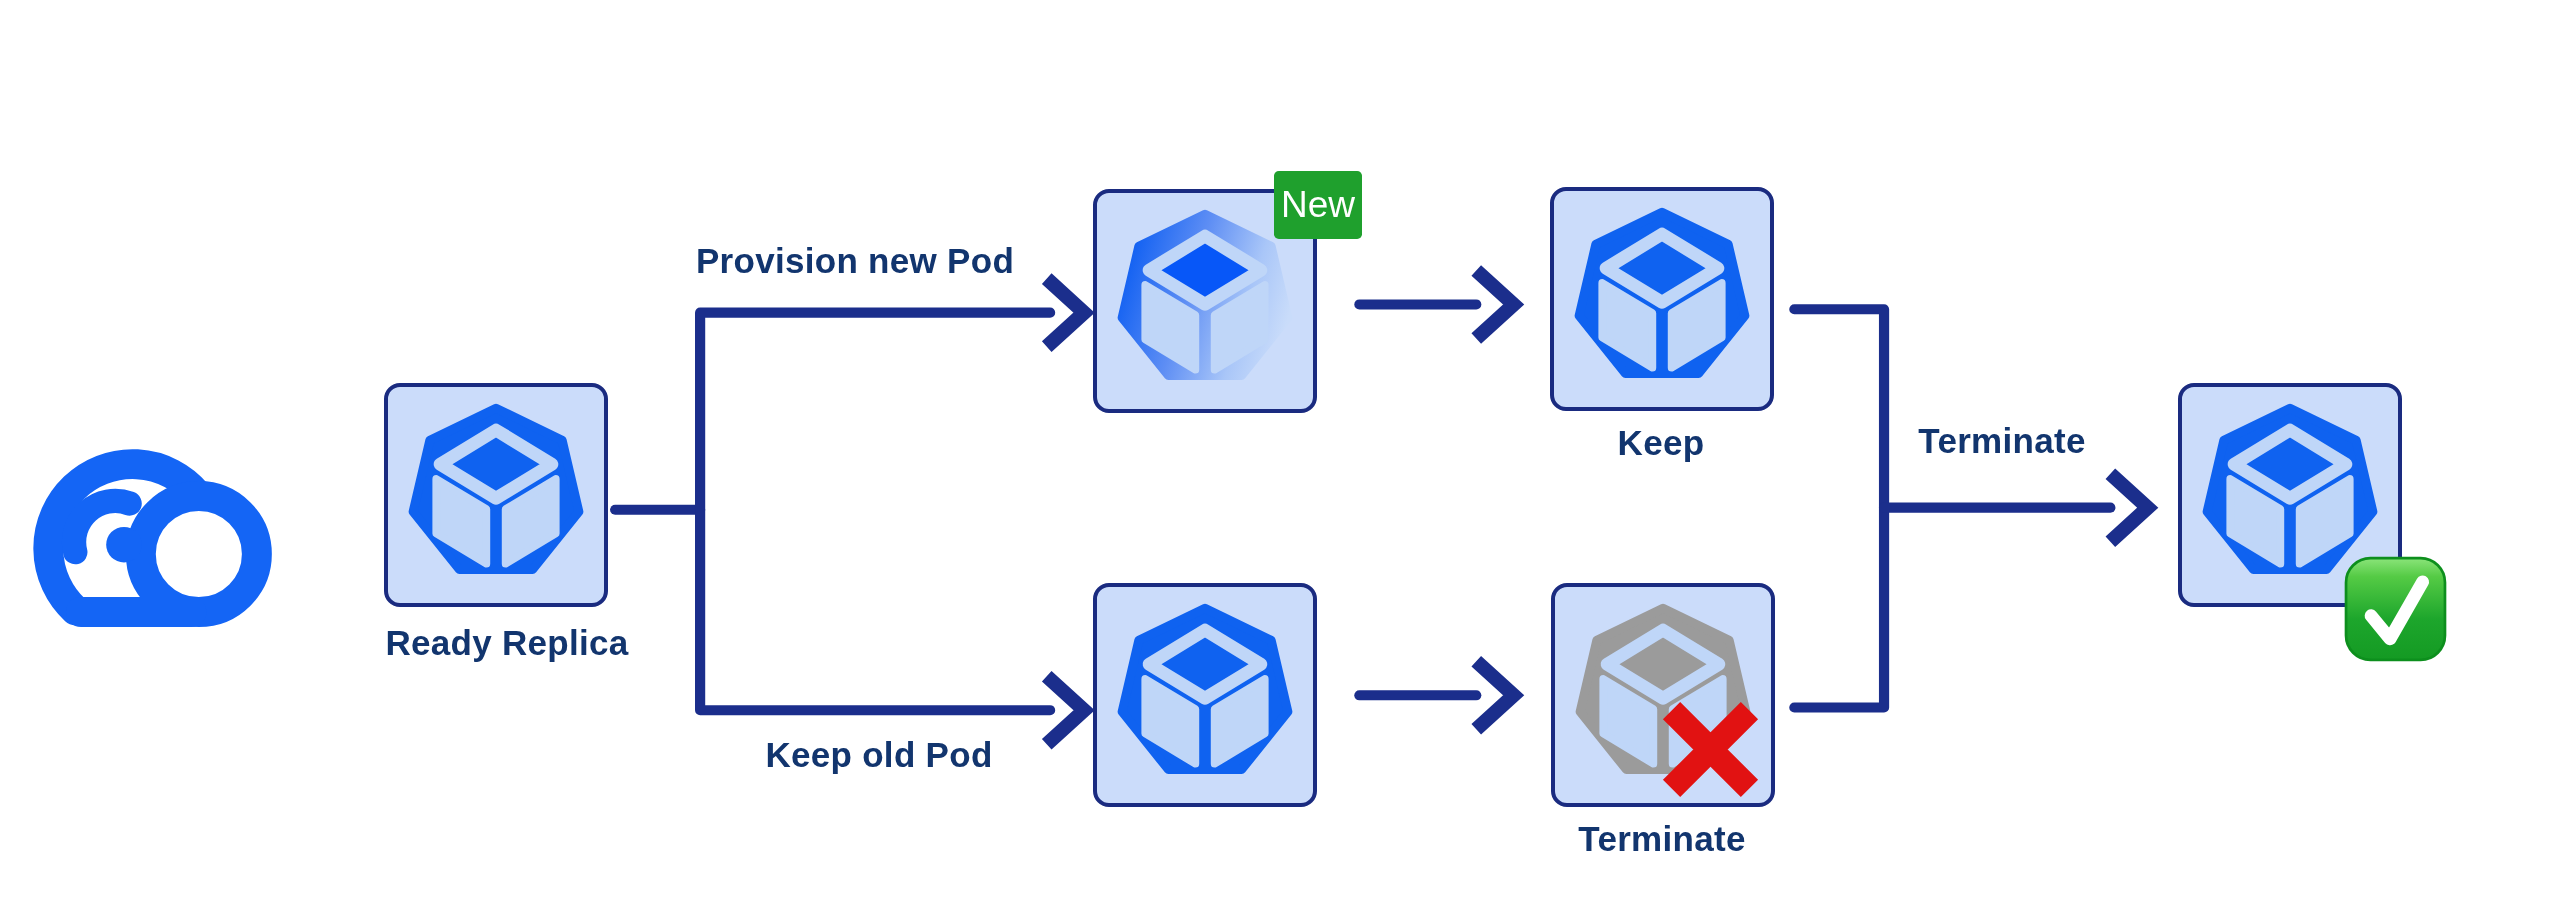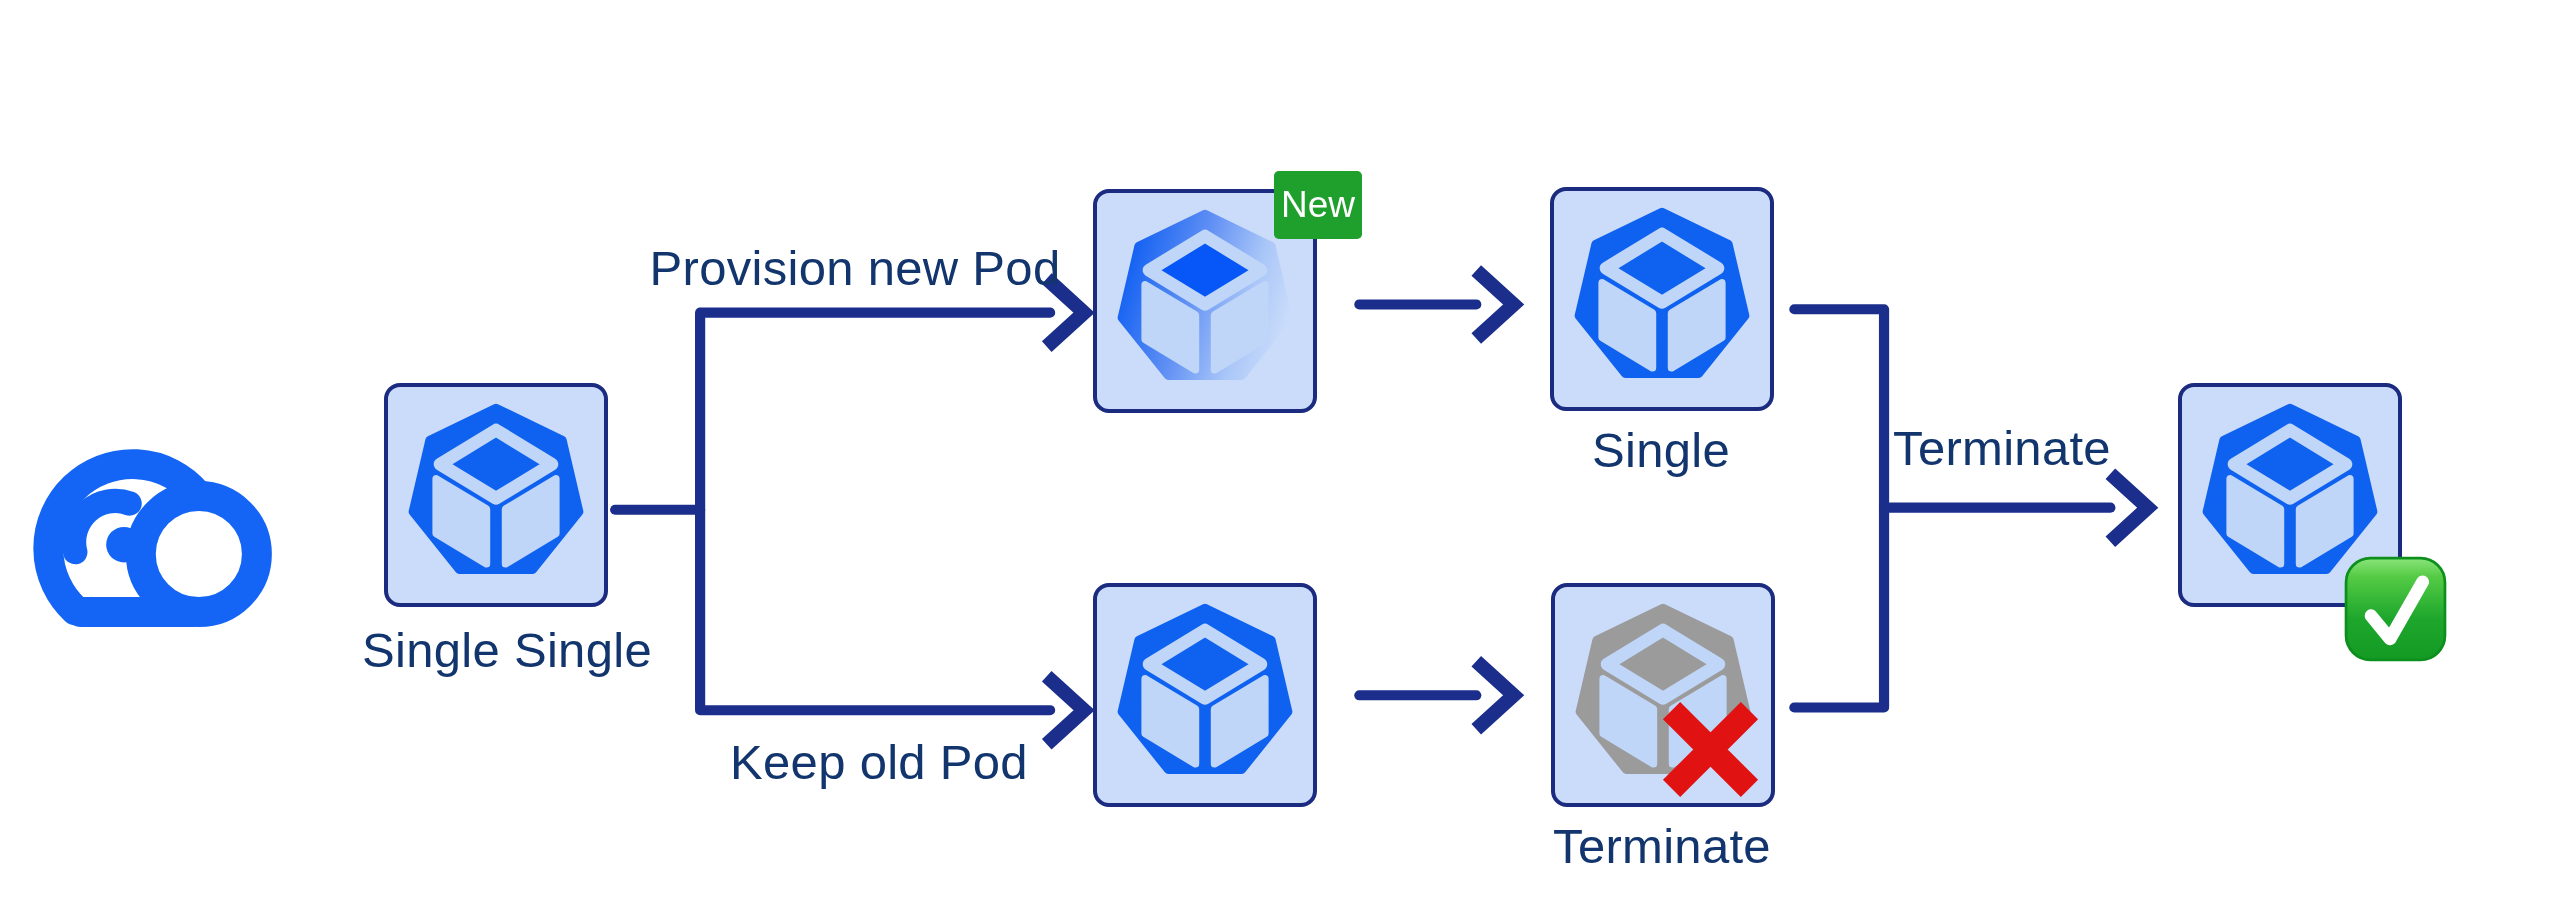--- a/index.html
+++ b/index.html
@@ -40,22 +40,23 @@
   }
   .overlay-icon{position:absolute;z-index:5;}
   .x-icon{left:103px;top:110px;width:105px;height:105px;}
   .check-icon{left:162px;top:169px;width:103px;height:106px;}
   .cloud{position:absolute;left:19px;top:423px;width:253px;height:219px;z-index:2;}
   .label{
     position:absolute;z-index:3;
     transform:translateX(-50%);
     white-space:nowrap;
     color:var(--text,#12356E);
-    font-size:49px;line-height:1.05;
+    font-size:35px;line-height:1.05;
     letter-spacing:0.3px;
+    font-weight:bold;
   }
   .lbl-single{left:507px;top:625px;}
   .lbl-provision{left:855px;top:243px;}
   .lbl-keep{left:879px;top:737px;}
   .lbl-ready{left:1661px;top:425px;}
   .lbl-terminate{left:1662px;top:821px;text-align:center;}
   .lbl-migration{left:2002px;top:423px;}
 </style>
 </head>
 <body>
@@ -89,21 +90,21 @@
   </svg>
 
   <div class="pod pod-single">
     <svg class="hepta" viewBox="0 0 330 330">
       <polygon points="165,30 268,80 294,191 222,281 108,281 36,191 62,80" fill="var(--hepta-blue,#0F62F0)" stroke="var(--hepta-blue,#0F62F0)" stroke-width="14" stroke-linejoin="round"></polygon>
       <polygon points="165,64 252,117 165,170 78,117" fill="var(--hepta-blue,#0F62F0)" stroke="var(--cube-light,#BFD6F8)" stroke-width="20" stroke-linejoin="round"></polygon>
       <path d="M72 140 L150 187 L150 272 L72 225 Z" fill="var(--cube-light,#BFD6F8)" stroke="var(--cube-light,#BFD6F8)" stroke-width="12" stroke-linejoin="round"></path>
       <path d="M258 140 L180 187 L180 272 L258 225 Z" fill="var(--cube-light,#BFD6F8)" stroke="var(--cube-light,#BFD6F8)" stroke-width="12" stroke-linejoin="round"></path>
     </svg>
   </div>
-  <div class="label lbl-single">Single Single</div>
+  <div class="label lbl-single">Ready Replica</div>
 
   <div class="pod pod-new">
     <svg class="hepta" viewBox="0 0 330 330">
       <defs>
         <linearGradient id="hgrad" x1="0" y1="0.35" x2="1" y2="0.65">
           <stop offset="0" stop-color="#0F5FF2"></stop>
           <stop offset="0.4" stop-color="#5E8EF4"></stop>
           <stop offset="0.75" stop-color="#A9C6F8"></stop>
           <stop offset="1" stop-color="#C9DCFA"></stop>
         </linearGradient>
@@ -118,21 +119,21 @@
   <div class="label lbl-provision">Provision new Pod</div>
 
   <div class="pod pod-ready">
     <svg class="hepta" viewBox="0 0 330 330">
       <polygon points="165,30 268,80 294,191 222,281 108,281 36,191 62,80" fill="var(--hepta-blue,#0F62F0)" stroke="var(--hepta-blue,#0F62F0)" stroke-width="14" stroke-linejoin="round"></polygon>
       <polygon points="165,64 252,117 165,170 78,117" fill="var(--hepta-blue,#0F62F0)" stroke="var(--cube-light,#BFD6F8)" stroke-width="20" stroke-linejoin="round"></polygon>
       <path d="M72 140 L150 187 L150 272 L72 225 Z" fill="var(--cube-light,#BFD6F8)" stroke="var(--cube-light,#BFD6F8)" stroke-width="12" stroke-linejoin="round"></path>
       <path d="M258 140 L180 187 L180 272 L258 225 Z" fill="var(--cube-light,#BFD6F8)" stroke="var(--cube-light,#BFD6F8)" stroke-width="12" stroke-linejoin="round"></path>
     </svg>
   </div>
-  <div class="label lbl-ready">Single</div>
+  <div class="label lbl-ready">Keep</div>
 
   <div class="pod pod-old">
     <svg class="hepta" viewBox="0 0 330 330">
       <polygon points="165,30 268,80 294,191 222,281 108,281 36,191 62,80" fill="var(--hepta-blue,#0F62F0)" stroke="var(--hepta-blue,#0F62F0)" stroke-width="14" stroke-linejoin="round"></polygon>
       <polygon points="165,64 252,117 165,170 78,117" fill="var(--hepta-blue,#0F62F0)" stroke="var(--cube-light,#BFD6F8)" stroke-width="20" stroke-linejoin="round"></polygon>
       <path d="M72 140 L150 187 L150 272 L72 225 Z" fill="var(--cube-light,#BFD6F8)" stroke="var(--cube-light,#BFD6F8)" stroke-width="12" stroke-linejoin="round"></path>
       <path d="M258 140 L180 187 L180 272 L258 225 Z" fill="var(--cube-light,#BFD6F8)" stroke="var(--cube-light,#BFD6F8)" stroke-width="12" stroke-linejoin="round"></path>
     </svg>
   </div>
   <div class="label lbl-keep">Keep old Pod</div>

